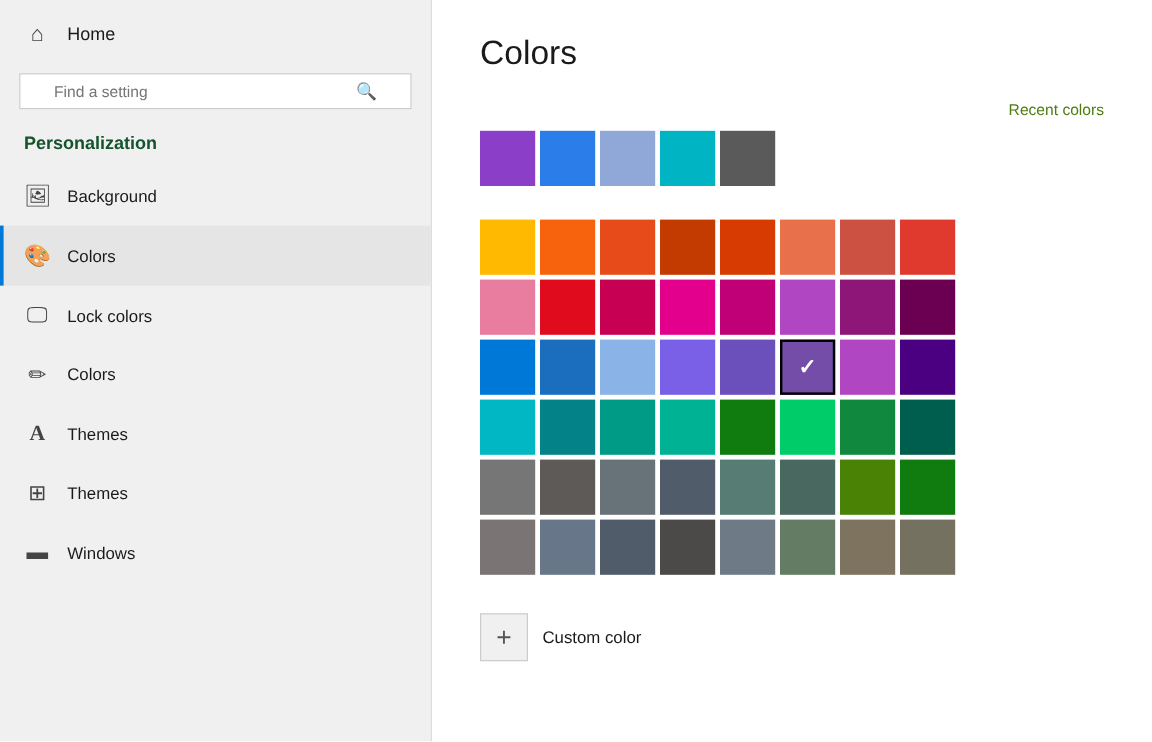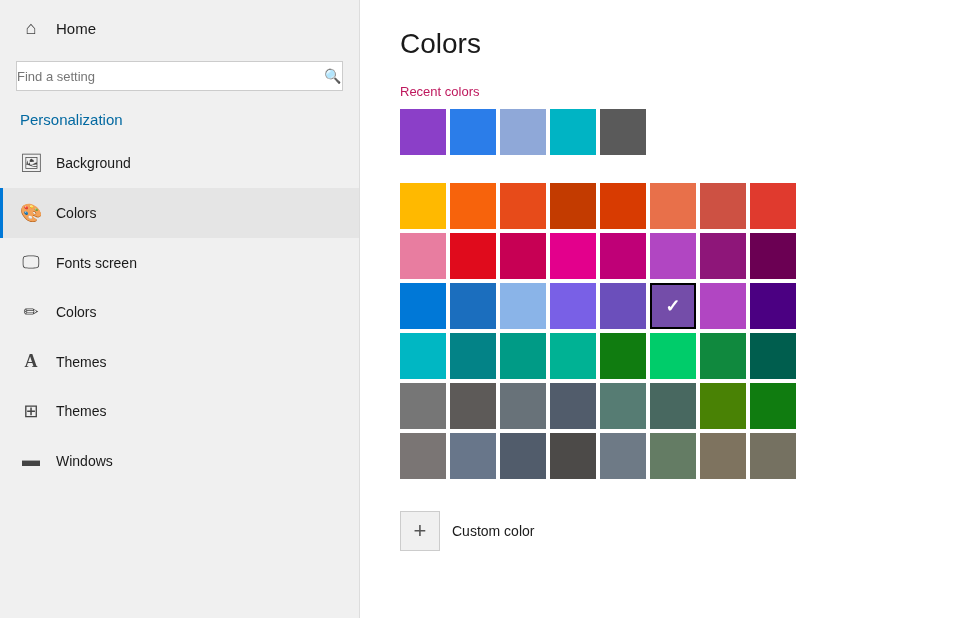--- a/index.html
+++ b/index.html
@@ -32,41 +32,41 @@
       font-size: 15px;
       color: #1a1a1a;
     }
 
     .sidebar-search {
       margin: 4px 16px 12px 16px;
       display: flex;
       align-items: center;
       background: #fff;
       border: 1px solid #ccc;
-      padding: 6px 0;
+      padding: 6px 28px;
       gap: 8px;
     }
     .sidebar-search input {
       border: none;
       outline: none;
       font-size: 13px;
       width: 100%;
       background: transparent;
       color: #444;
     }
     .sidebar-search .search-icon-glyph {
       color: #666;
       font-size: 14px;
     }
 
     .sidebar-section-title {
       padding: 8px 20px 10px 20px;
       font-size: 15px;
-      font-weight: 400;
-      color: #0369a1;
+      font-weight: 700;
+      color: #14532d;
     }
 
     .sidebar-item {
       display: flex;
       align-items: center;
       gap: 14px;
       padding: 14px 20px;
       cursor: pointer;
       font-size: 14px;
       color: #1a1a1a;
@@ -102,22 +102,23 @@
 
     .page-title {
       font-size: 28px;
       font-weight: 300;
       color: #1a1a1a;
       margin-bottom: 24px;
     }
 
     .section-label {
       font-size: 13px;
-      color: #be185d;
+      color: #4d7c0f;
       margin-bottom: 10px;
+      text-align: right;
     }
 
     .color-row {
       display: flex;
       gap: 4px;
       margin-bottom: 4px;
       flex-wrap: nowrap;
     }
 
     .color-swatch {
@@ -195,21 +196,21 @@
     <span>Background</span>
   </div>
 
   <div class="sidebar-item active">
     <span class="icon-glyph">🎨</span>
     <span>Colors</span>
   </div>
 
   <div class="sidebar-item">
     <span class="icon-glyph">🖵</span>
-    <span>Fonts screen</span>
+    <span>Lock colors</span>
   </div>
 
   <div class="sidebar-item">
     <span class="icon-glyph">✏</span>
     <span>Colors</span>
   </div>
 
   <div class="sidebar-item">
     <span class="icon-glyph" style="font-weight:bold;font-family:serif;">A</span>
     <span>Themes</span>

